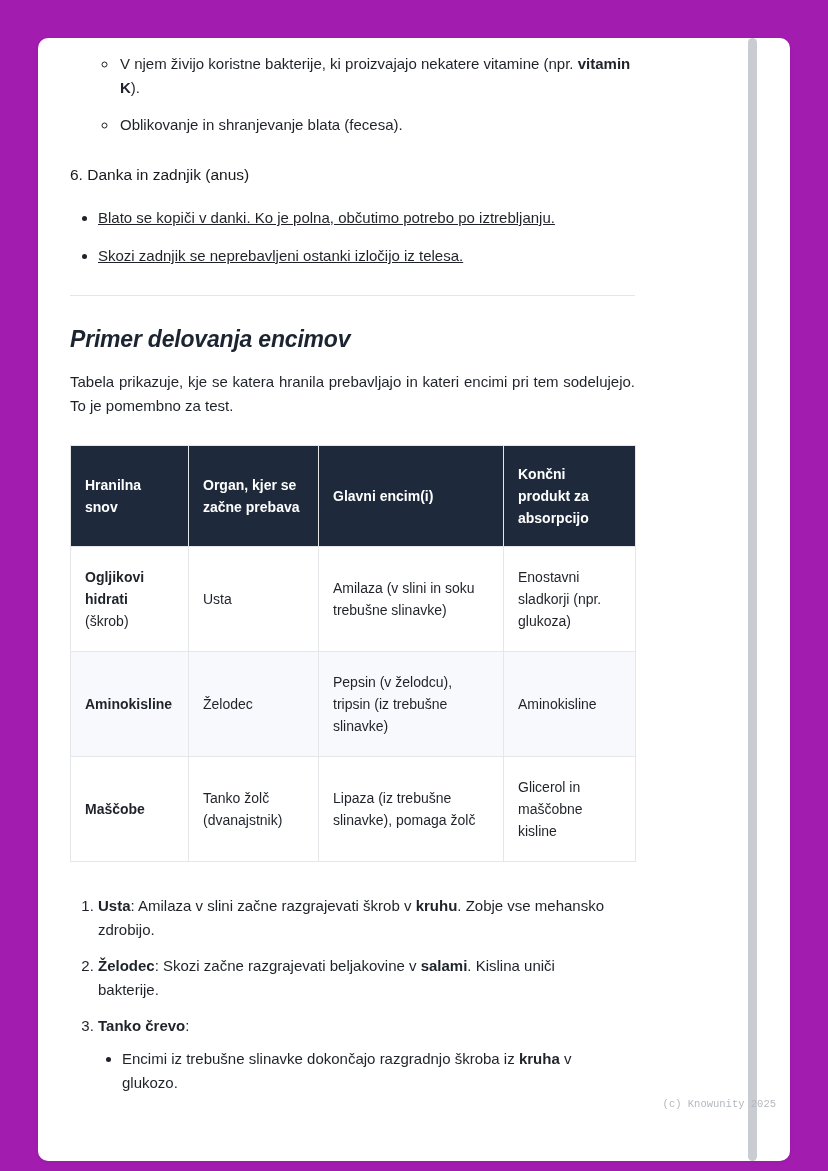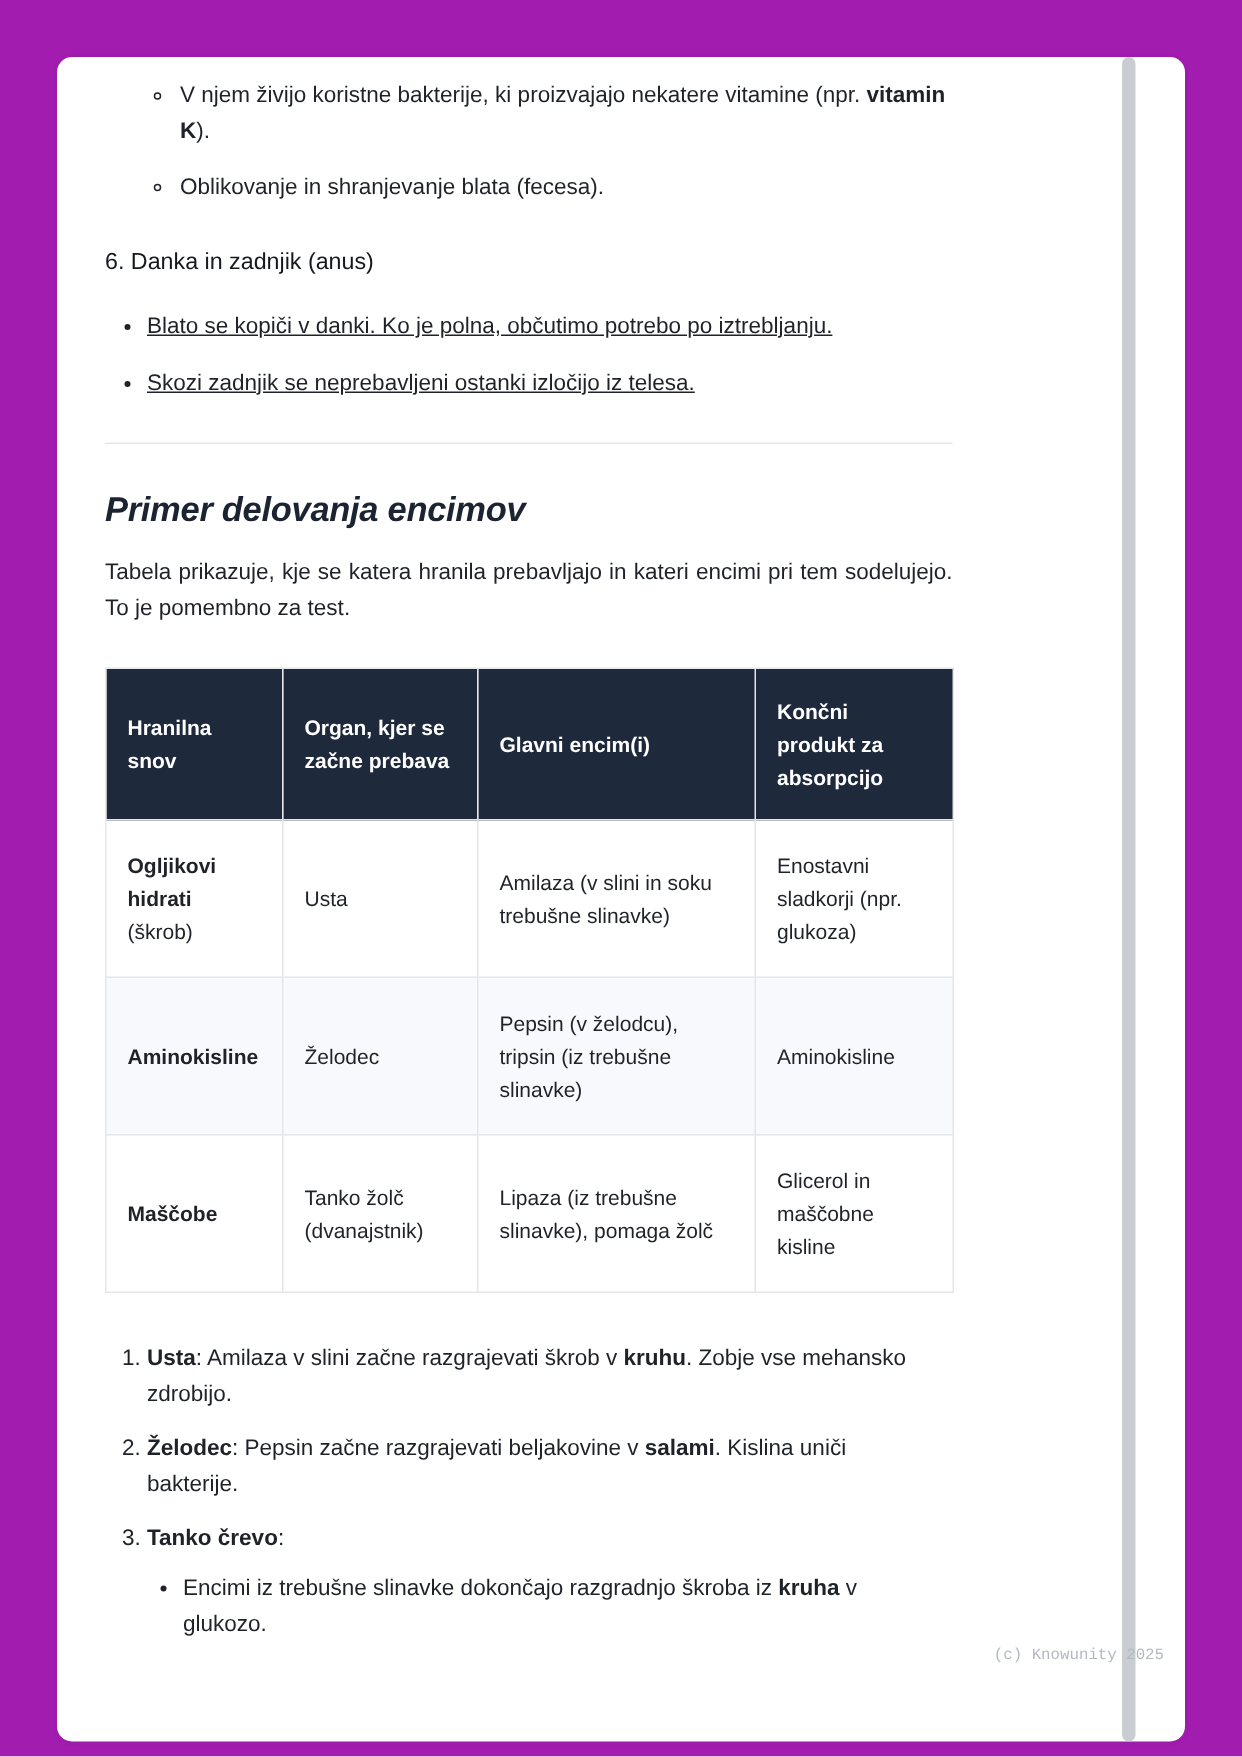--- a/index.html
+++ b/index.html
@@ -164,21 +164,21 @@
           </tr>
         </tbody>
       </table>
 
 
       <ol class="steps">
         <li>
           <strong>Usta</strong><span>: Amilaza v slini začne razgrajevati škrob v </span><strong>kruhu</strong><span>. Zobje vse mehansko zdrobijo.</span>
         </li>
         <li>
-          <strong>Želodec</strong><span>: Pepsin začne razgrajevati beljakovine v </span><strong>salami</strong><span>. Kislina uniči bakterije.</span>
+          <strong>Želodec</strong><span>: Skozi začne razgrajevati beljakovine v </span><strong>salami</strong><span>. Kislina uniči bakterije.</span>
         </li>
         <li>
           <strong>Tanko črevo</strong><span>:</span>
           <ul class="nested">
             <li>
               <span>Encimi iz trebušne slinavke dokončajo razgradnjo škroba iz </span><strong>kruha</strong><span> v glukozo.</span>
             </li>
           </ul>
         </li>
       </ol>

